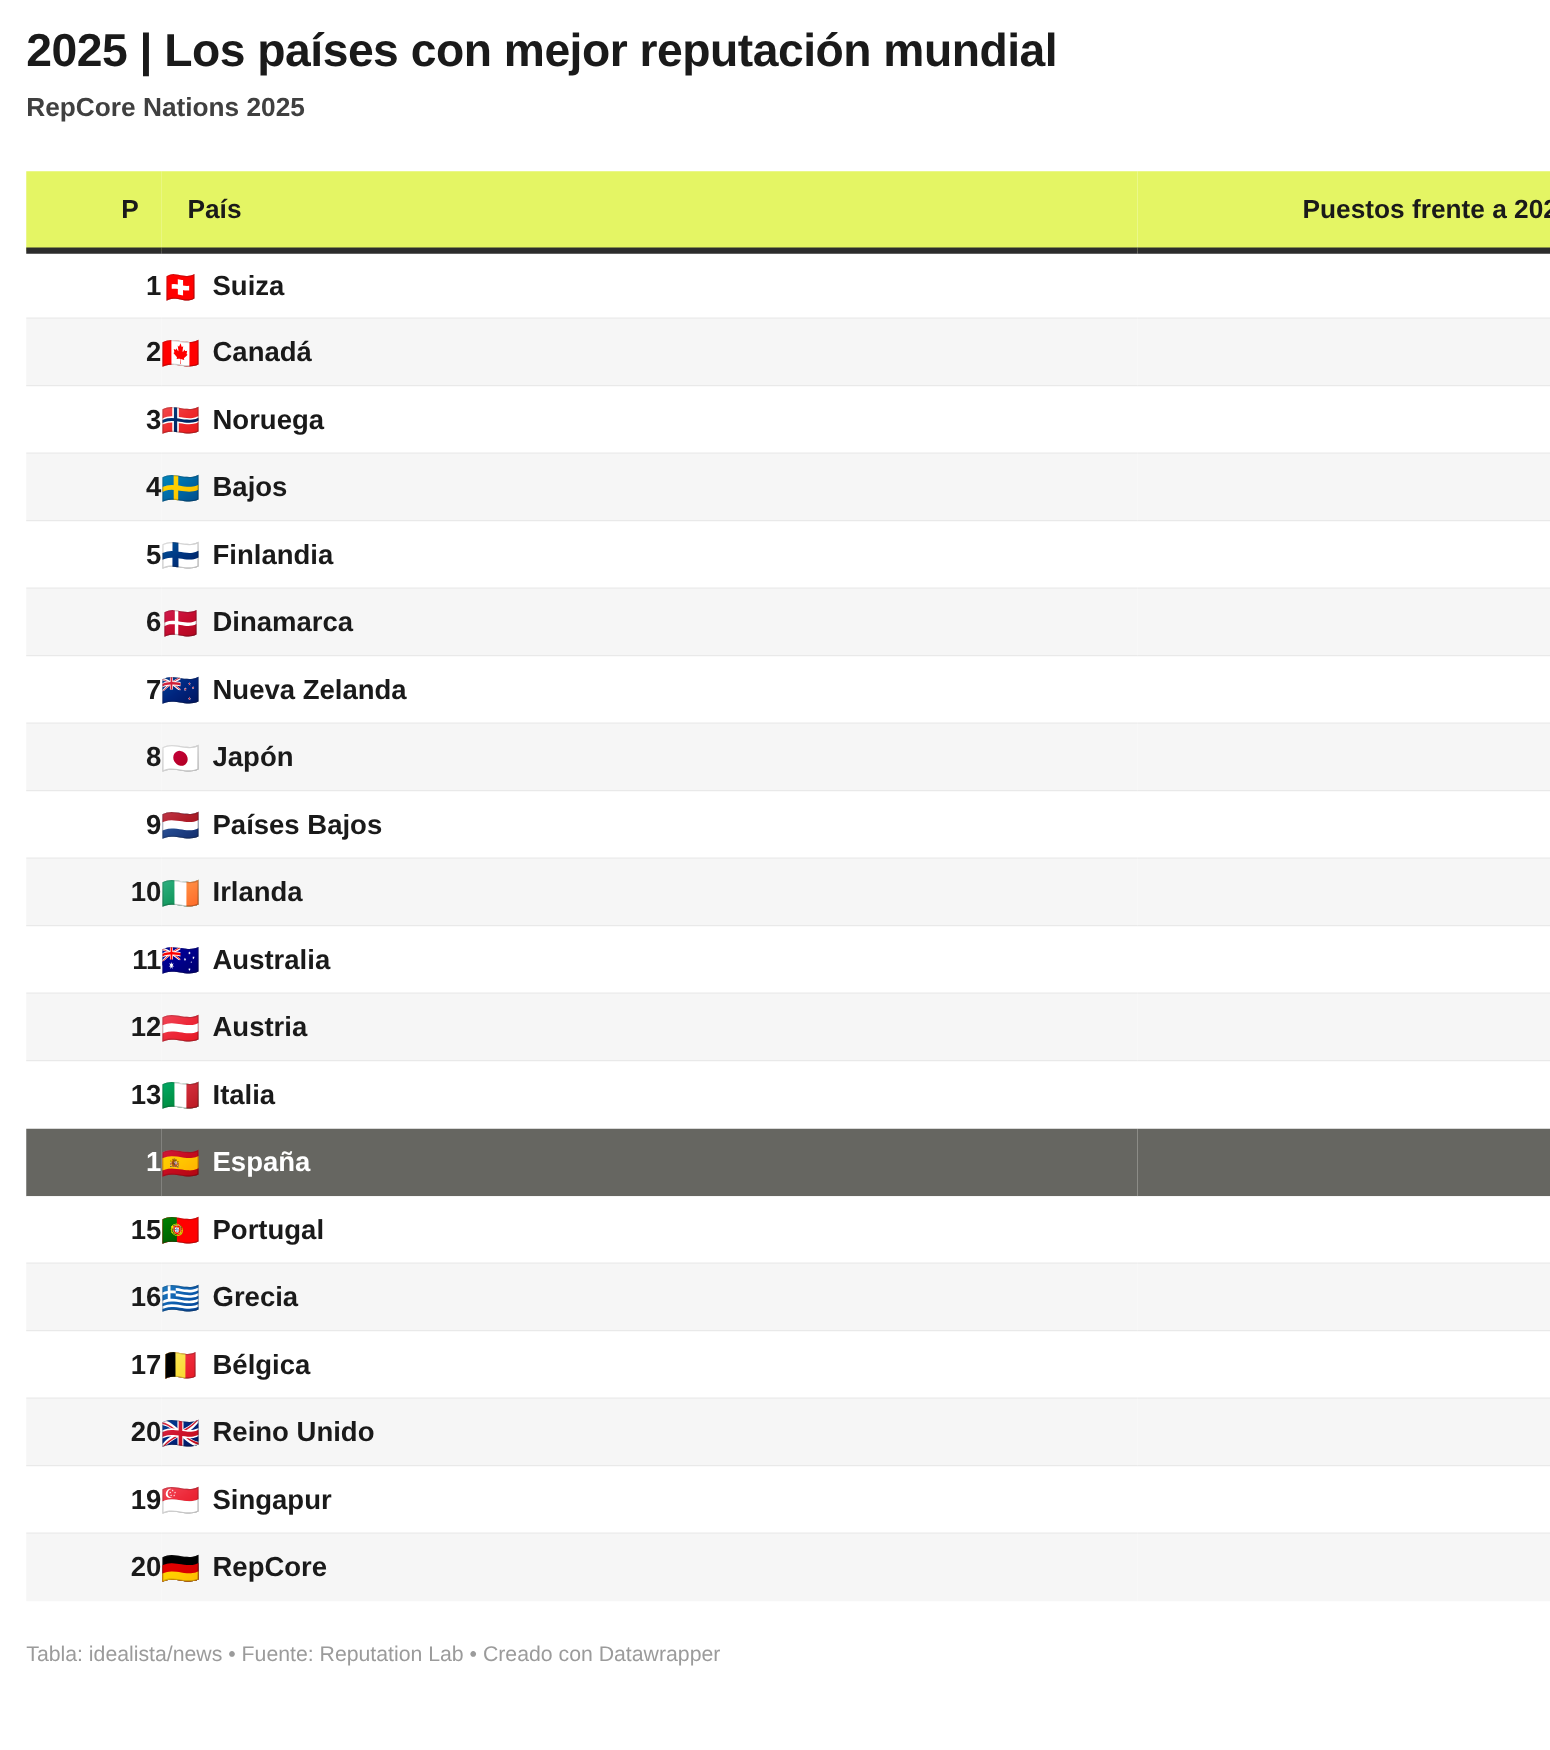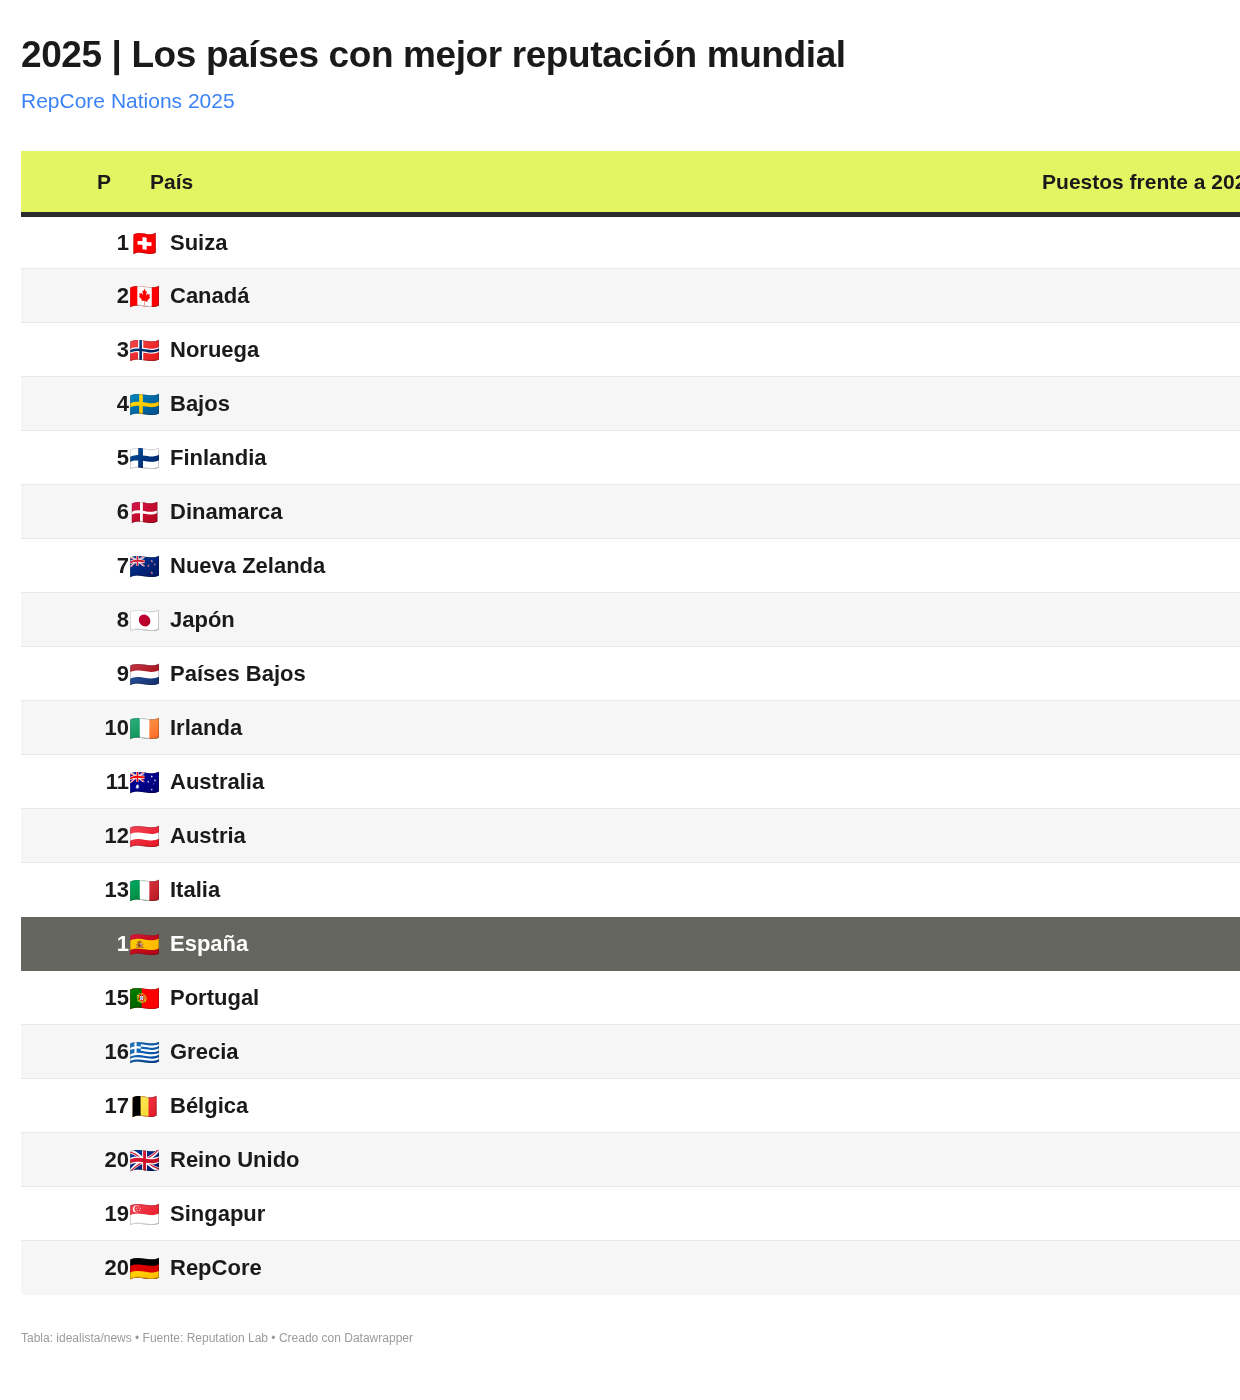--- a/index.html
+++ b/index.html
@@ -19,34 +19,34 @@
     position: relative;
     width: 1240px;
     height: 1400px;
     box-sizing: border-box;
     padding: 0 21px;
   }
 
   
   .chart-title {
     margin: 0;
-    padding-top: 32px;
+    padding-top: 18px;
     font-size: 37px;
     line-height: 46px;
     font-weight: 700;
     letter-spacing: -0.4px;
     color: #1a1a1a;
   }
   .chart-subtitle {
     margin: 0;
     padding-top: 9px;
     font-size: 21px;
     line-height: 27px;
-    font-weight: 400;
-    color: #3b82f6;
+    font-weight: 700;
+    color: #404040;
   }
 
   
   .table-wrap {
     margin-top: 37px;
   }
   table.rank-table {
     width: 1198px;
     border-collapse: collapse;
     table-layout: fixed;
@@ -148,21 +148,21 @@
   .delta-pos  { color: #aacd00; }
   .delta-zero { color: #b3b3b3; }
   .delta-neg  { color: #1a1a1a; }
   tr.highlight .delta-pos,
   tr.highlight .delta-zero,
   tr.highlight .delta-neg { color: #c8c8c4; }
 
   
   .chart-footer {
     margin-top: 31px;
-    font-size: 12px;
+    font-size: 17px;
     line-height: 24px;
     color: #9b9b9b;
     font-weight: 400;
   }
 </style>
 </head>
 <body>
 
 <div class="page">
 

